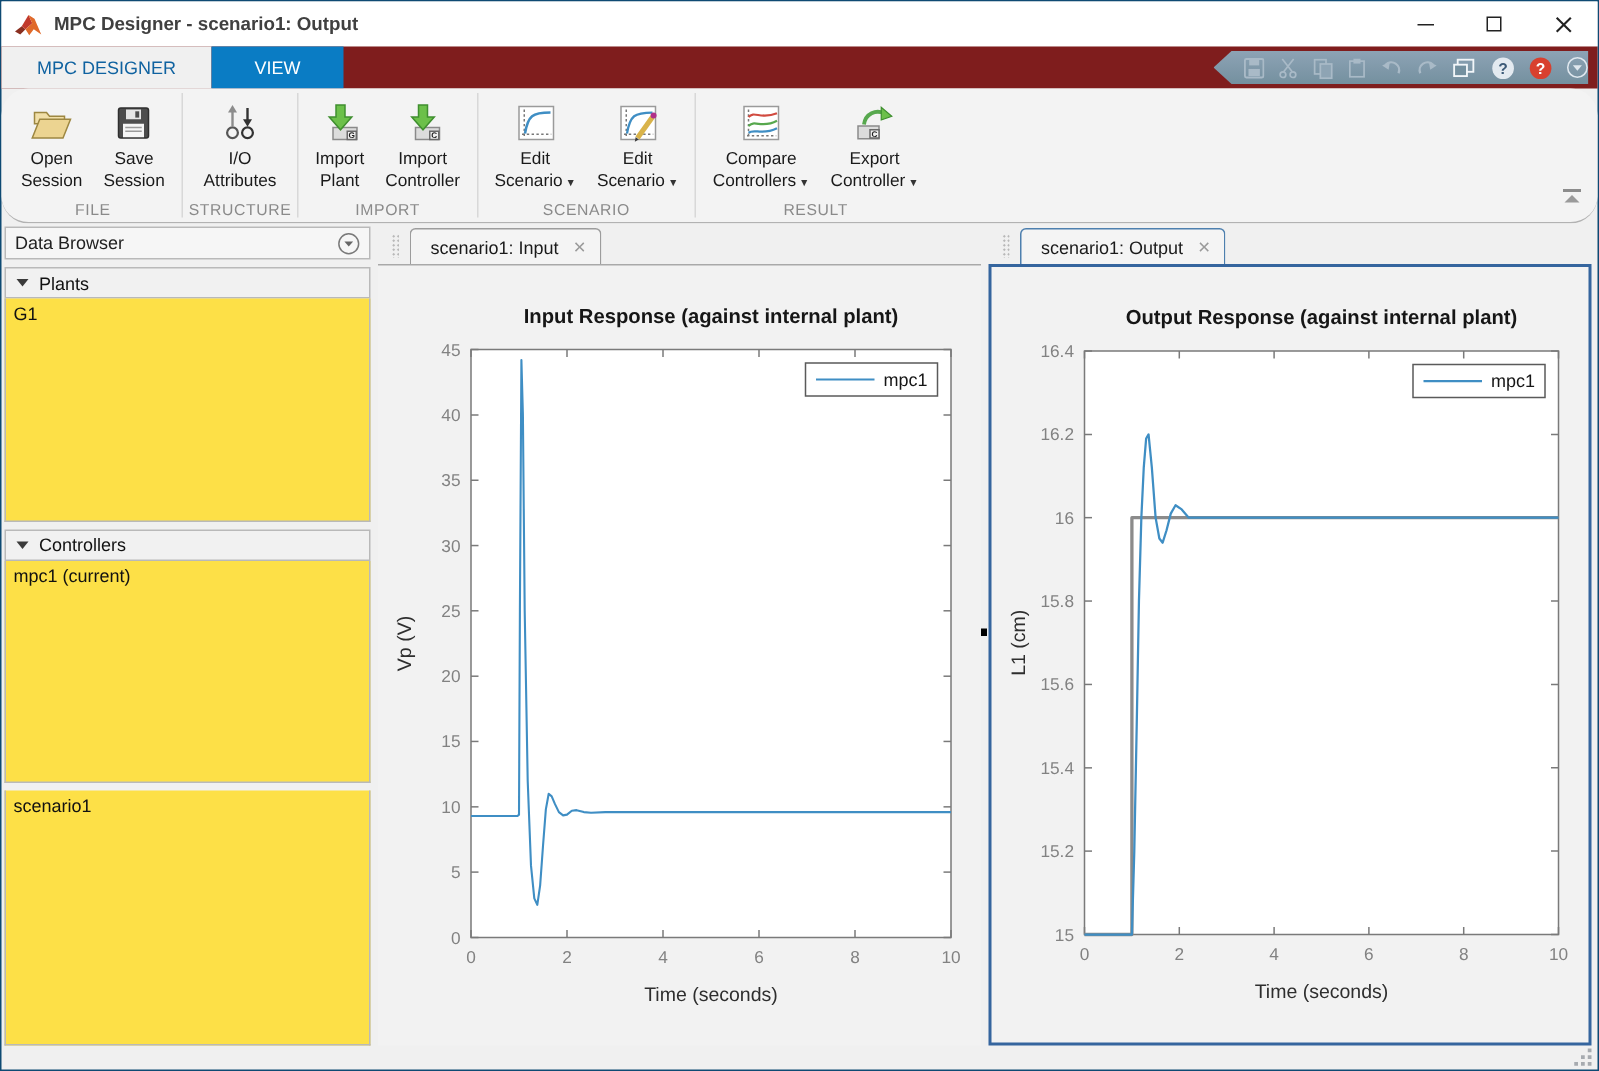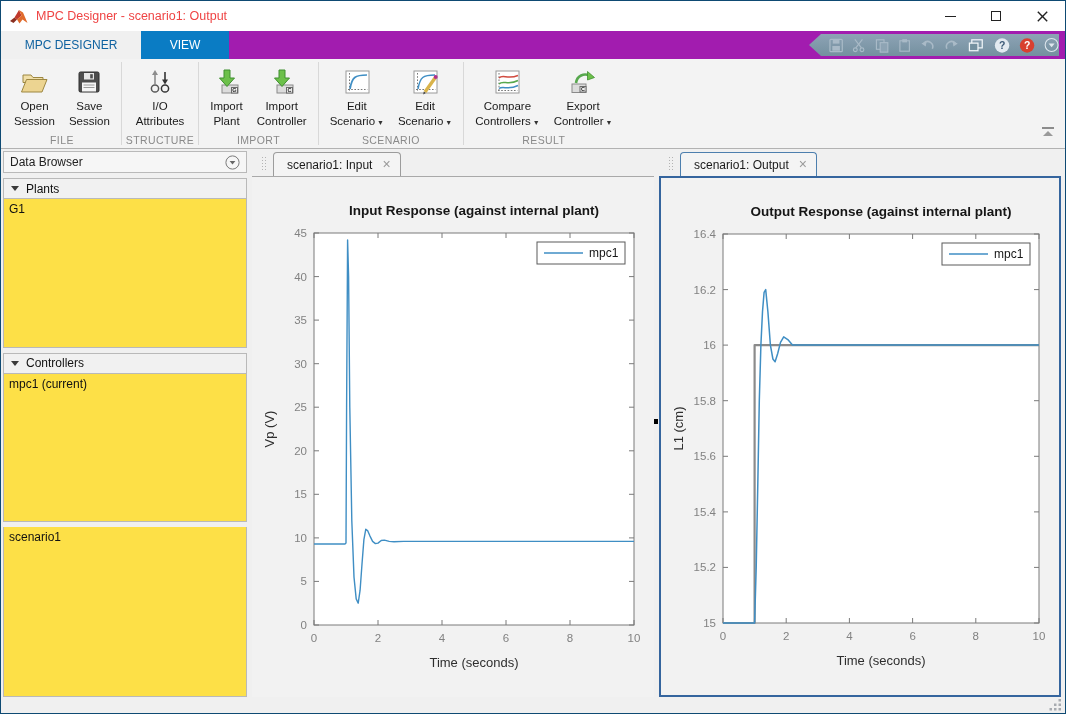--- a/index.html
+++ b/index.html
@@ -1,39 +1,39 @@
 <!DOCTYPE html>
 <html><head>
 <meta charset="utf-8">
 <style>
   * { box-sizing: border-box; margin: 0; padding: 0; }
   html,body { width:1066px; height:714px; overflow:hidden; font-family:"Liberation Sans",sans-serif; }
   .window { width:1066px; height:714px; border:1px solid #0e4a73; background:#f0f0f0; display:flex; flex-direction:column; }
 
   
   .titlebar { height:30px; background:#ffffff; display:flex; align-items:center; padding-left:9px; flex:0 0 auto; }
-  .titlebar .title { font-size:12.5px; color:#ef4444; margin-left:8px; }
+  .titlebar .title { font-size:12.5px; color:#404040; margin-left:8px;font-weight:bold; }
   .win-controls { margin-left:auto; display:flex; height:100%; }
   .win-btn { width:46px; height:100%; display:flex; align-items:center; justify-content:center; }
   .min-glyph { width:11px; height:0; border-top:1.6px solid #222; }
   .max-glyph { width:10px; height:10px; border:1.3px solid #222; }
 
   
-  .tabstrip { height:28px; background:#a21caf; display:flex; flex:0 0 auto; position:relative; }
+  .tabstrip { height:28px; background:#7f1d1d; display:flex; flex:0 0 auto; position:relative; }
   .rtab { height:100%; display:flex; align-items:center; justify-content:center; font-size:12px; }
   .rtab-active { width:140px; background:#f0f0f0; color:#0f62a0; }
   .rtab-blue { background:#0a7cc4; color:#fff; }
   .rtab-tuning { width:112px; }
   .rtab-view { width:88px; }
   .qat { position:absolute; right:6px; top:3px; height:22px; width:250px; background:linear-gradient(#8da3b5,#74909f);
          clip-path:polygon(12px 0,100% 0,100% 100%,12px 100%,0 50%); display:flex; align-items:center; gap:9px; padding-left:20px; }
   .qat svg { display:block; }
 
   
-  .ribbon { height:90px; background:#f3f3f3; border-bottom:1px solid #b2b2b2; display:flex; flex:0 0 auto; padding-left:3px; position:relative; }
+  .ribbon { height:90px; background:#f3f3f3; border-bottom:1px solid #b2b2b2; display:flex; flex:0 0 auto; padding-left:3px; position:relative;border-radius:18px; }
   .rgroup { display:flex; flex-direction:column; padding:0 3px; }
   .rgroup-buttons { flex:1; display:flex; justify-content:center; }
   .rbtn { display:flex; flex-direction:column; align-items:center; padding:5px 7px 0 7px; }
   .ricon { height:35px; display:flex; align-items:center; justify-content:center; }
   .rlabel { font-size:11.5px; color:#1a1a1a; text-align:center; line-height:1.3; white-space:nowrap; }
   .dropdown .rline2::after { content:" ▼"; font-size:7px; color:#333; }
   .rgroup-label { height:17px; display:flex; align-items:center; justify-content:center; font-size:10.5px; color:#8a8a8a; letter-spacing:.4px; }
   .rsep { width:1px; background:#d8d8d8; margin:3px 1px; }
   .ribbon-collapse { position:absolute; right:10px; bottom:7px; }
 

